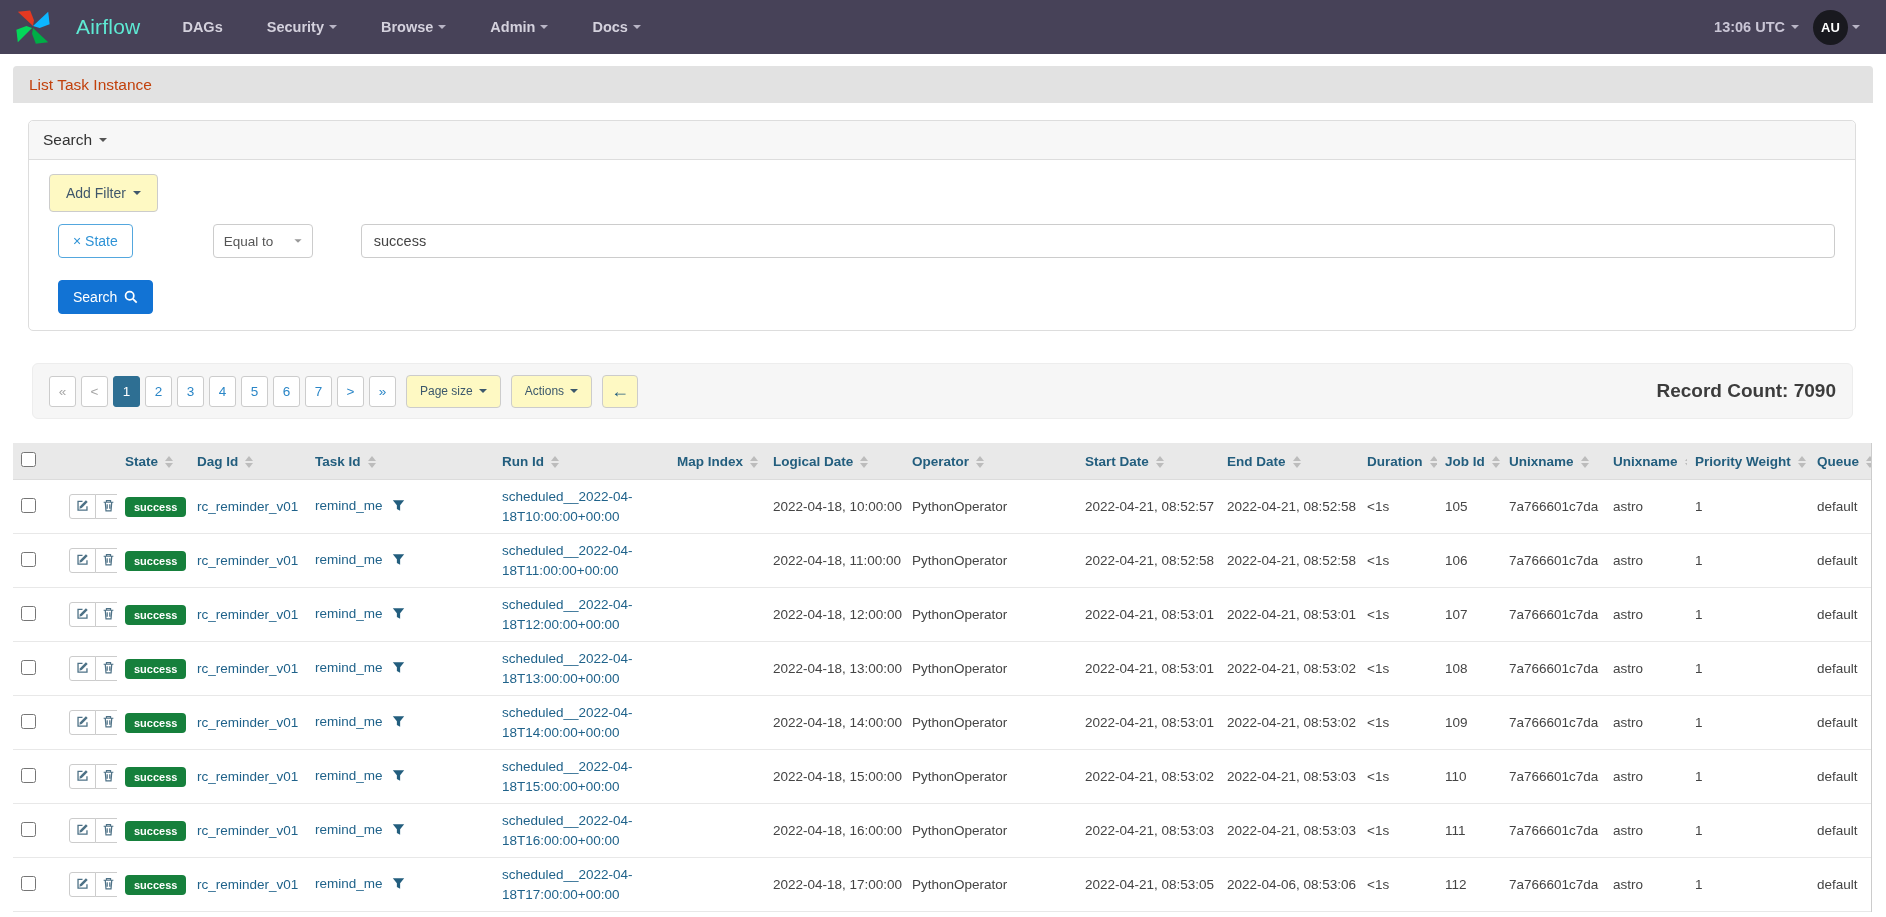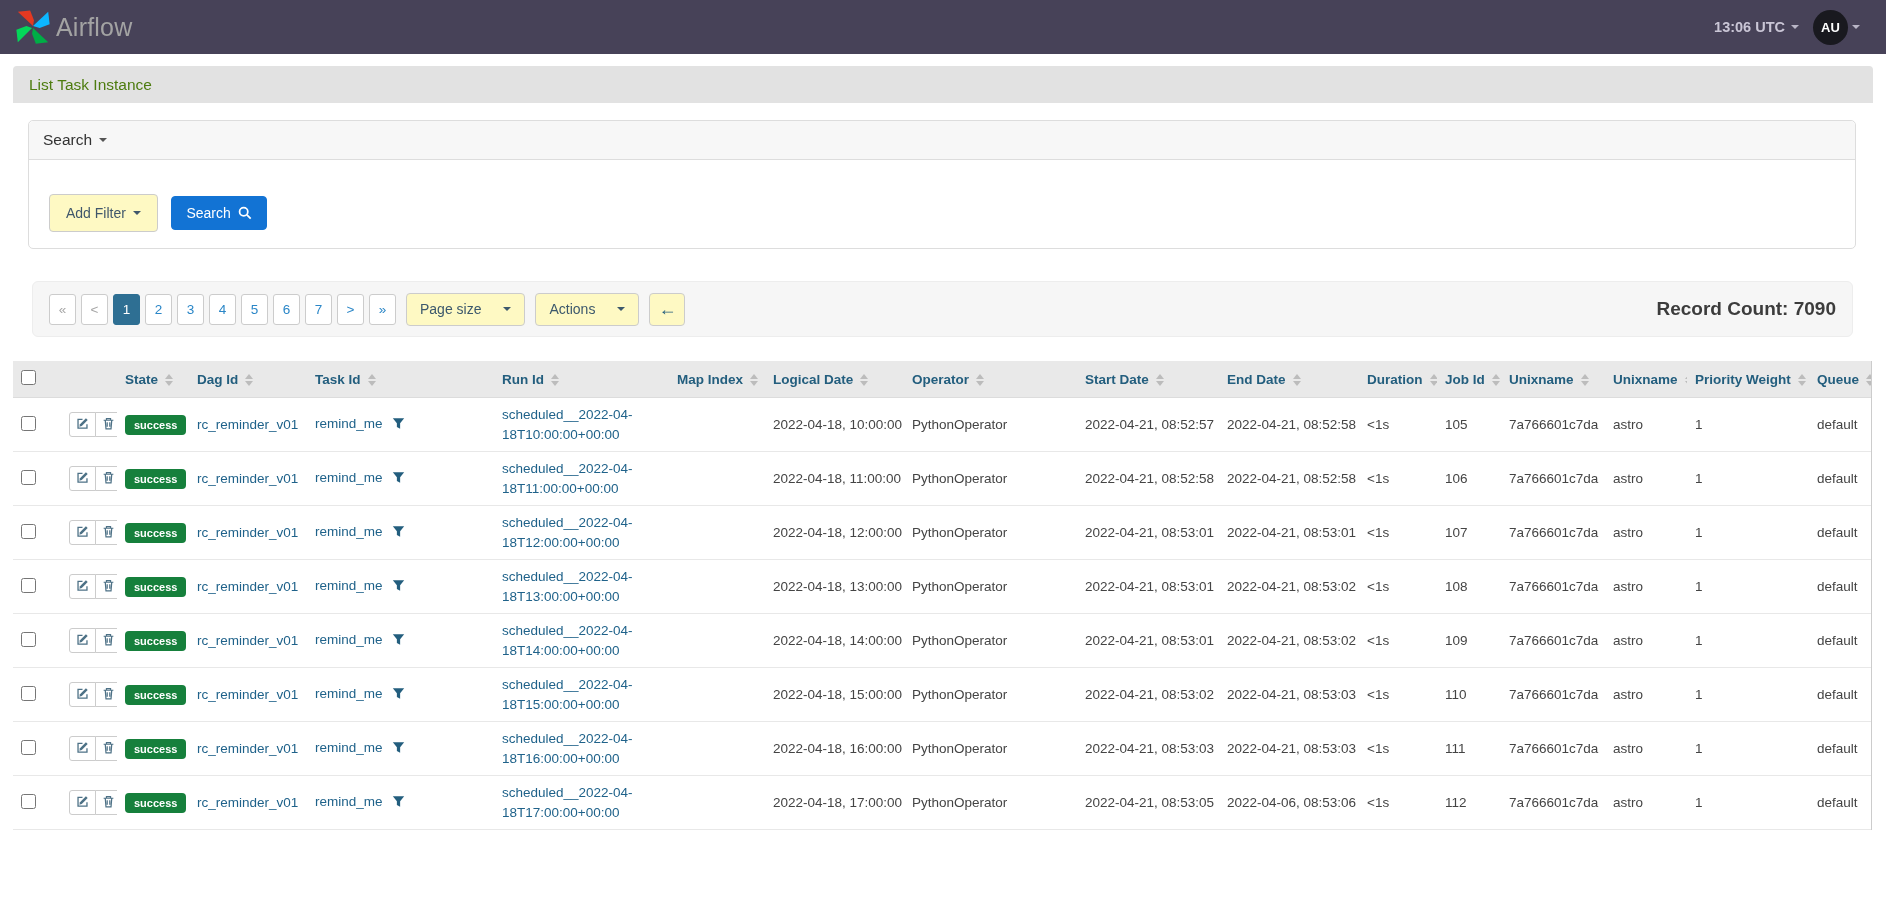--- a/index.html
+++ b/index.html
@@ -2,34 +2,34 @@
 <html><head>
 <meta charset="utf-8">
 <style>
   * { box-sizing: border-box; margin: 0; padding: 0; }
   html,body { width:1886px; height:917px; overflow:hidden; background:#fff;
     font-family:"Liberation Sans", sans-serif; }
 
   
   .navbar { height:54px; background:#474258; display:flex; align-items:center; padding:0 26px 0 14px; }
   .brand { display:flex; align-items:center; cursor:pointer; }
-  .brand-name { color:#a3a3a3; font-size:25px; margin-left:4px; font-weight:400; letter-spacing:.2px; }
+  .brand-name { color:#5eead4; font-size:21px; margin-left:24px; font-weight:400; letter-spacing:.2px; }
   .nav-menu { display:flex; margin-left:42px; gap:44px; }
   .nav-item { color:#d4d1dd; font-size:14.5px; font-weight:bold; display:flex; align-items:center; gap:5px; cursor:pointer; }
   .caret { display:inline-block; width:0; height:0; border-left:4px solid transparent;
     border-right:4px solid transparent; border-top:4px solid #b9b5c6; }
   .nav-right { margin-left:auto; display:flex; align-items:center; gap:14px; }
   .clock { color:#cac6d6; font-size:14.5px; font-weight:bold; display:flex; align-items:center; gap:6px; cursor:pointer; }
   .avatar-wrap { display:flex; align-items:center; gap:4px; cursor:pointer; }
   .avatar { width:35px; height:35px; border-radius:50%; background:#19191f; color:#fff;
     font-size:13px; font-weight:bold; display:flex; align-items:center; justify-content:center; }
 
   
   .page-title { margin:12px 13px 0; height:37px; background:#e2e2e2; border-radius:4px 4px 0 0;
-    display:flex; align-items:center; padding:0 16px; font-size:15.5px; color:#4d7c0f; }
+    display:flex; align-items:center; padding:0 16px; font-size:15.5px; color:#c2410c; }
 
   
   .panel { margin:17px 30px 0 28px; border:1px solid #ddd; border-radius:5px; background:#fff; }
   .panel-heading { background:#f7f7f7; border-bottom:1px solid #ddd; border-radius:5px 5px 0 0;
     padding:10px 14px; font-size:15.5px; color:#333; display:flex; align-items:center; gap:7px; cursor:pointer; }
   .panel-heading .caret { border-top-color:#555; }
   .panel-body { padding:14px 20px 16px; }
   .btn { border:1px solid #ccc; background:#fef9c3; border-radius:4px; cursor:pointer;
     font-family:"Liberation Sans", sans-serif; }
   .add-filter { padding:10px 16px; font-size:14px; color:#40576b; display:inline-flex; align-items:center; gap:7px; }
@@ -47,22 +47,22 @@
     border-radius:4px; padding:8px 14px; font-size:14px; display:inline-flex; align-items:center; gap:7px; cursor:pointer; }
 
   
   .well { margin:32px 33px 0 32px; background:#f6f6f6; border:1px solid #ededed; border-radius:6px;
     height:56px; display:flex; align-items:center; padding:0 16px; }
   .pager { display:flex; gap:5px; }
   .page-btn { min-width:27px; height:31px; border:1px solid #ccc; border-radius:3px; background:#fff;
     color:#2a86c7; font-size:13.5px; display:flex; align-items:center; justify-content:center; padding:0 6px; cursor:pointer; }
   .page-btn.disabled { color:#a5a5a5; cursor:default; }
   .page-btn.active { background:#2e6f93; border-color:#2e6f93; color:#fff; }
-  .tool-btn { margin-left:10px; height:33px; padding:0 13px; font-size:14px; color:#3c586c;
-    display:inline-flex; align-items:center; gap:22px; }
+  .tool-btn { margin-left:10px; height:33px; padding:0 13px; font-size:12px; color:#3c586c;
+    display:inline-flex; align-items:center; gap:6px; }
   .tool-btn .caret { border-top-color:#3c586c; }
   .back-btn { margin-left:10px; height:33px; width:36px; font-size:18px; color:#235e7e; font-weight:bold;
     display:inline-flex; align-items:center; justify-content:center; }
   .record-count { margin-left:auto; font-size:19px; font-weight:bold; color:#3c3c3c; }
 
   
   .table-wrap { margin:24px 0 0 13px; width:1859px; overflow:hidden; border-right:1px solid #ccc; }
   table { width:1896px; border-collapse:collapse; table-layout:fixed; font-size:13.5px; color:#444; }
   thead th { background:#e9e9e9; color:#235e7e; font-weight:bold; text-align:left;
     padding:9px 4px 9px 8px; white-space:nowrap; overflow:hidden; border-bottom:1px solid #dcdcdc; }
@@ -95,20 +95,41 @@
     <span>
       <svg width="38" height="38" viewBox="0 0 40 40">
         <polygon points="20,19 4,4 17,2.5 21,13" fill="#e43921"></polygon>
         <polygon points="20,19 36,4 37.5,17 27,21" fill="#0cb6ff"></polygon>
         <polygon points="20,21 36,36 23,37.5 19,27" fill="#00ad46"></polygon>
         <polygon points="19,21 4,36 2.5,23 13,19" fill="#04d659"></polygon>
       </svg>
     </span>
     <span class="brand-name">Airflow</span>
   </div>
+  <div class="nav-menu">
+    <span class="nav-item">
+        <span>DAGs</span>
+      </span>
+    <span class="nav-item">
+        <span>Security</span>
+        <span class="caret"></span>
+      </span>
+    <span class="nav-item">
+        <span>Browse</span>
+        <span class="caret"></span>
+      </span>
+    <span class="nav-item">
+        <span>Admin</span>
+        <span class="caret"></span>
+      </span>
+    <span class="nav-item">
+        <span>Docs</span>
+        <span class="caret"></span>
+      </span>
+  </div>
   <div class="nav-right">
     <span class="clock">
         <span>13:06 UTC</span>
         <span class="caret"></span>
       </span>
     <span class="avatar-wrap">
       <span class="avatar">AU</span>
       <span class="caret"></span>
     </span>
   </div>
@@ -119,20 +140,28 @@
 <div class="panel">
   <div class="panel-heading">
     <span>Search</span>
       <span class="caret"></span>
   </div>
   <div class="panel-body">
     <button class="btn add-filter">
       <span>Add Filter</span>
         <span class="caret"></span>
     </button>
+    <div class="filter-row">
+      <button class="chip"><span>×</span> <span>State</span></button>
+      <div class="select">
+        <span>Equal to</span>
+          <span class="caret"></span>
+      </div>
+      <input class="filter-input" type="text" value="success" style="">
+    </div>
     <button class="search-btn">
       <span>Search</span>
       <span>
         <svg width="14" height="14" viewBox="0 0 16 16" fill="none" stroke="#fff" stroke-width="2">
           <circle cx="6.5" cy="6.5" r="4.7"></circle>
             <line x1="10.2" y1="10.2" x2="14.5" y2="14.5"></line>
         </svg>
       </span>
     </button>
   </div>

